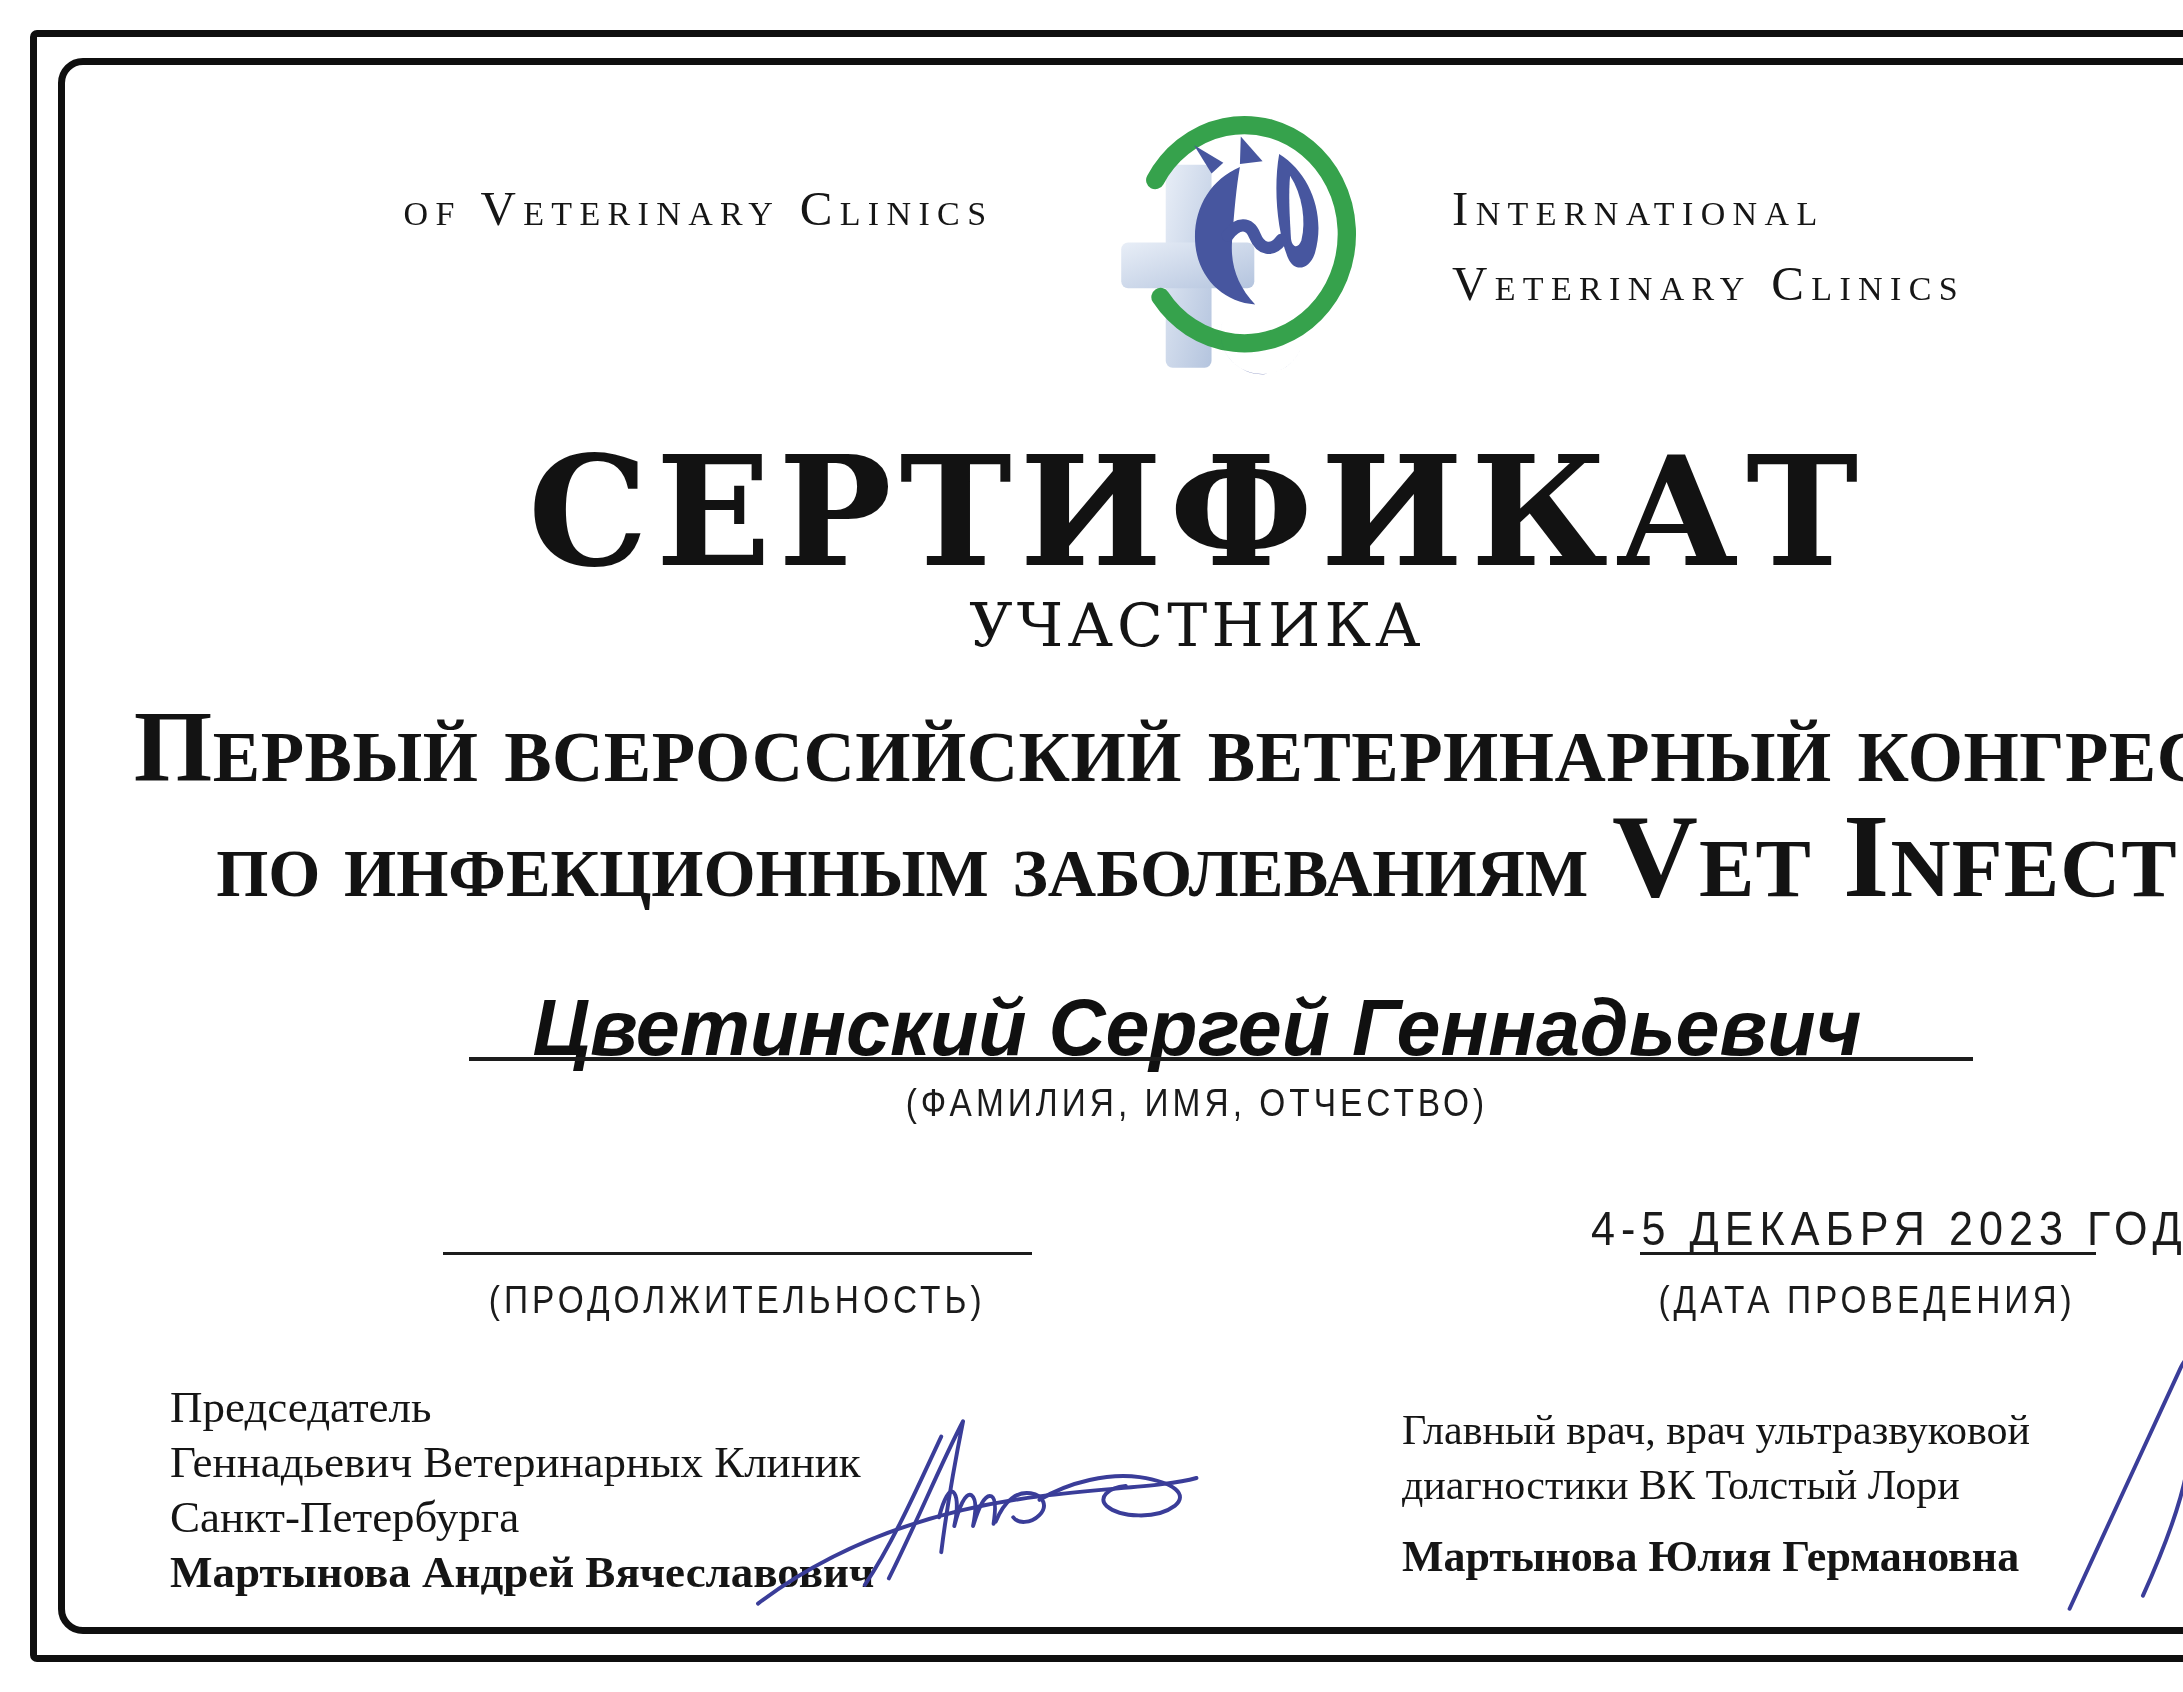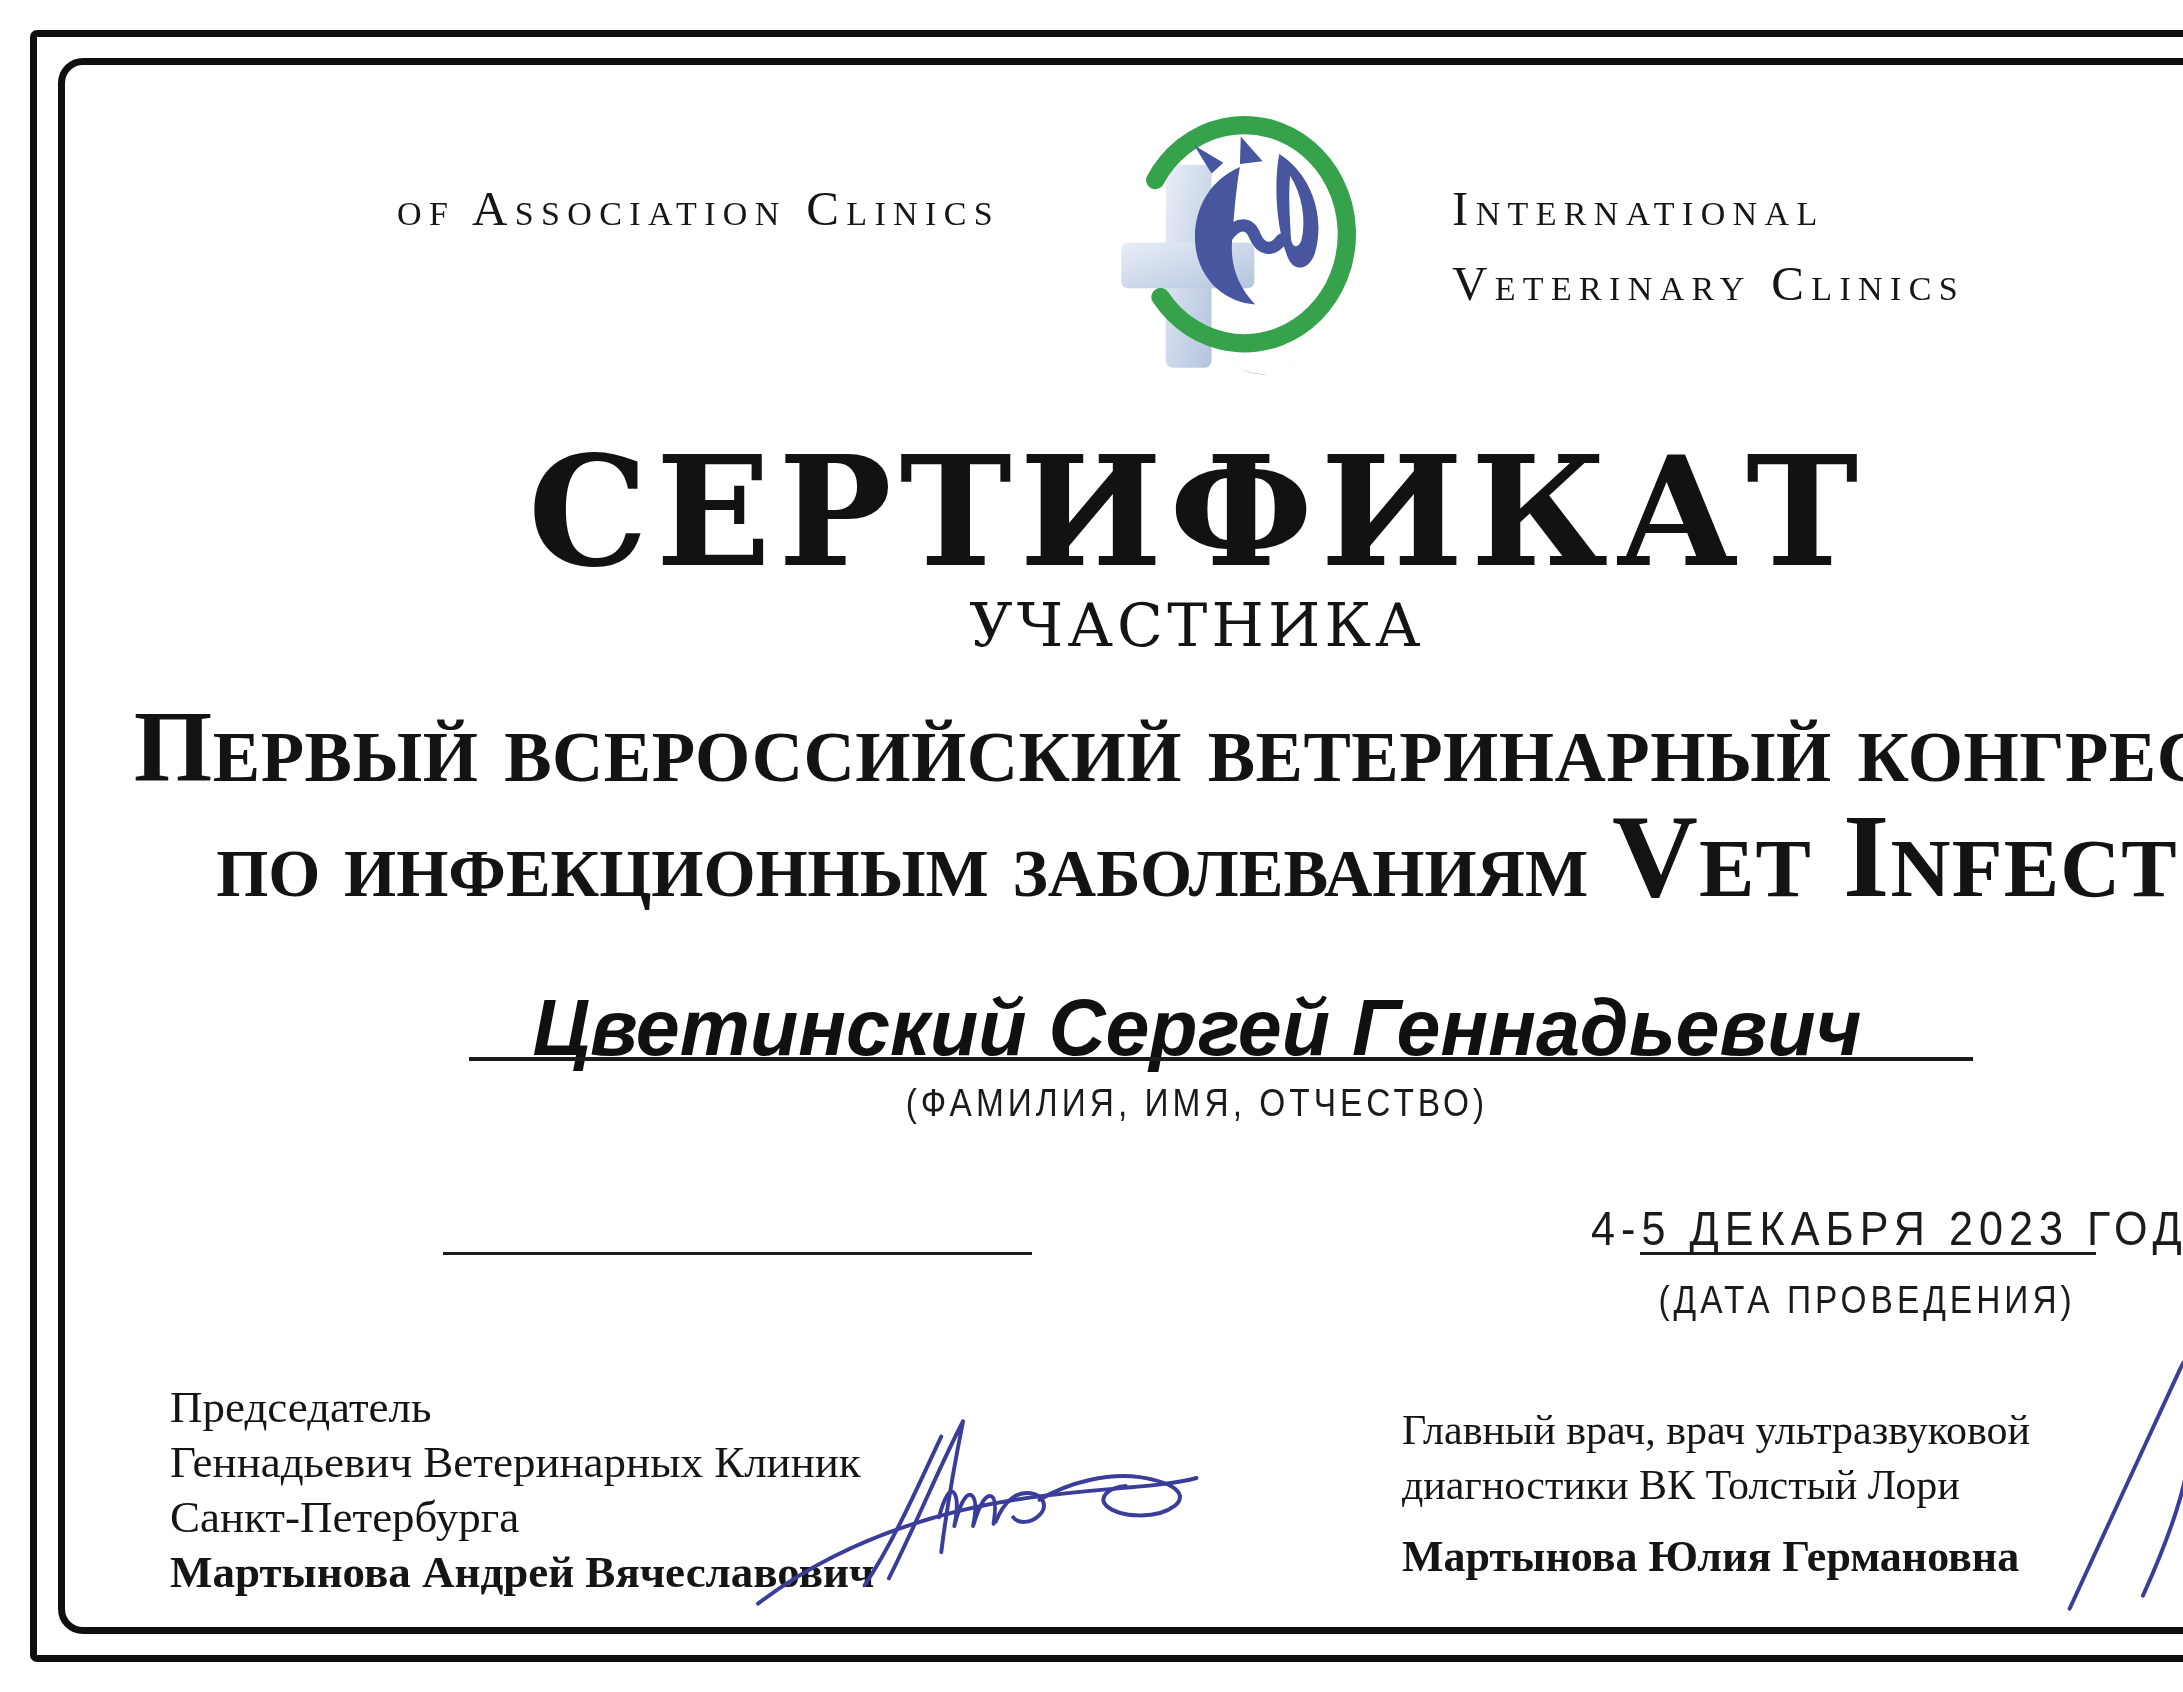--- a/index.html
+++ b/index.html
@@ -117,21 +117,21 @@
 </style>
 </head>
 <body>
 
 <div class="cert">
 
   <div class="abs border-outer"></div>
   <div class="abs border-inner"></div>
 
   <div class="abs org org-left">
-    <div>of Association Clinics</div>
+    <div>of Veterinary Clinics</div>
   </div>
 
   <div class="abs org org-right">
     <div>International</div>
     <div>Veterinary Clinics</div>
   </div>
 
   <div class="abs" style="left:1109px; top:121px; width:288px; height:284px;">
     <svg width="288" height="284" viewBox="0 0 660 650">
       <defs>
@@ -170,20 +170,23 @@
     <span class="event-brand">Vet Infect</span>
   </div>
 
   <div class="abs recipient-name">Цветинский Сергей Геннадьевич</div>
   <div class="abs rule" style="left:469px; top:1057px; width:1504px;"></div>
   <div class="abs caption" style="left:0; right:0; top:1082px;">
     <span class="scx">(ФАМИЛИЯ, ИМЯ, ОТЧЕСТВО)</span>
   </div>
 
   <div class="abs rule" style="left:443px; top:1252px; width:589px; height:3.1px;"></div>
+  <div class="abs caption" style="left:443px; top:1279px; width:589px;">
+    <span class="scx">(ПРОДОЛЖИТЕЛЬНОСТЬ)</span>
+  </div>
 
   <div class="abs value" style="left:1548px; top:1200px; width:638px;">
     <span class="scx">4-5 ДЕКАБРЯ 2023 ГОДА</span>
   </div>
   <div class="abs rule" style="left:1640px; top:1252px; width:456px; height:3.1px;"></div>
   <div class="abs caption" style="left:1548px; top:1279px; width:638px;">
     <span class="scx">(ДАТА ПРОВЕДЕНИЯ)</span>
   </div>
 
   <div class="abs signer signer-left">

